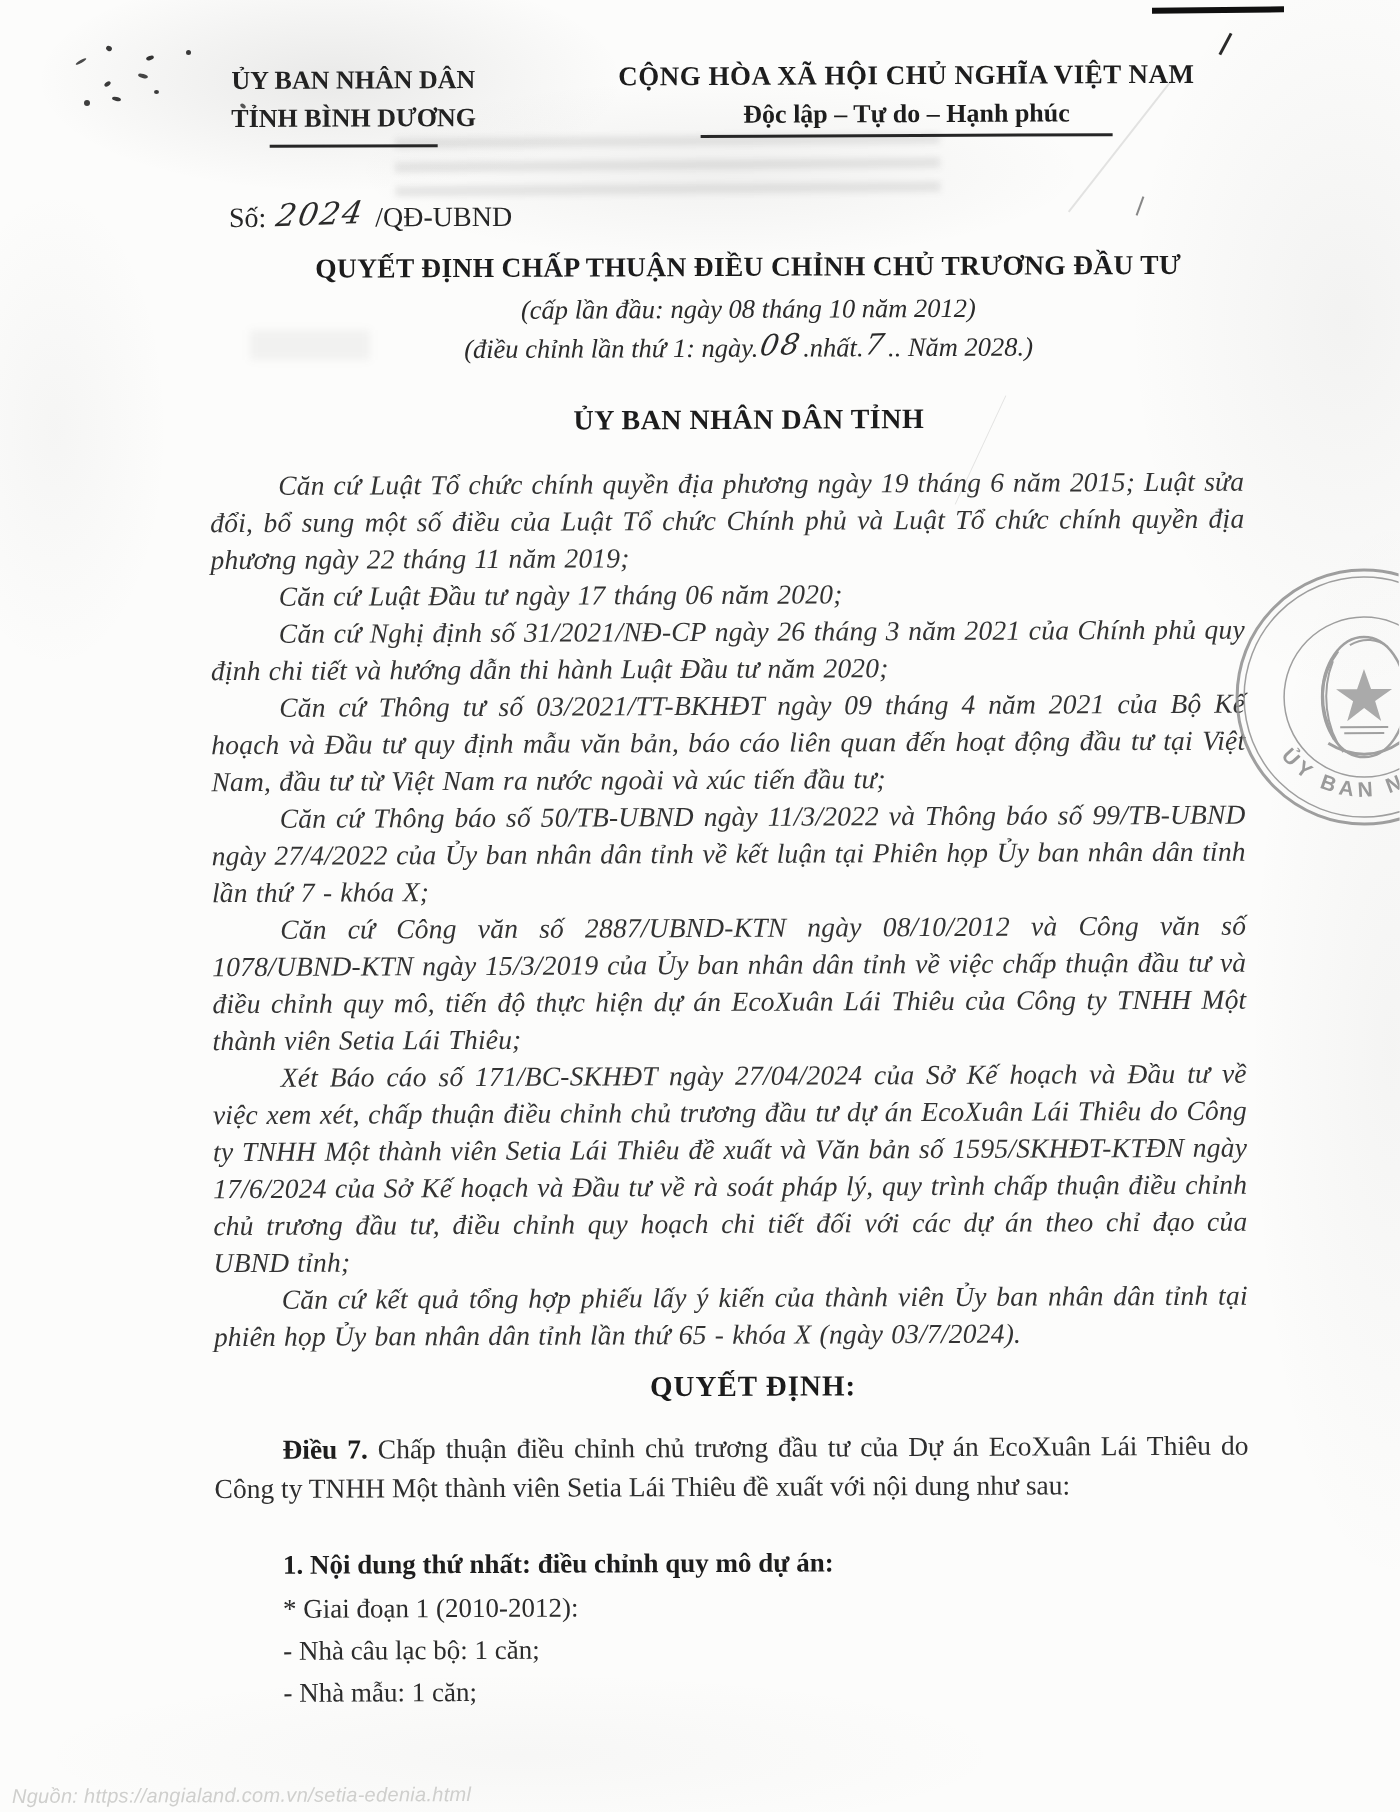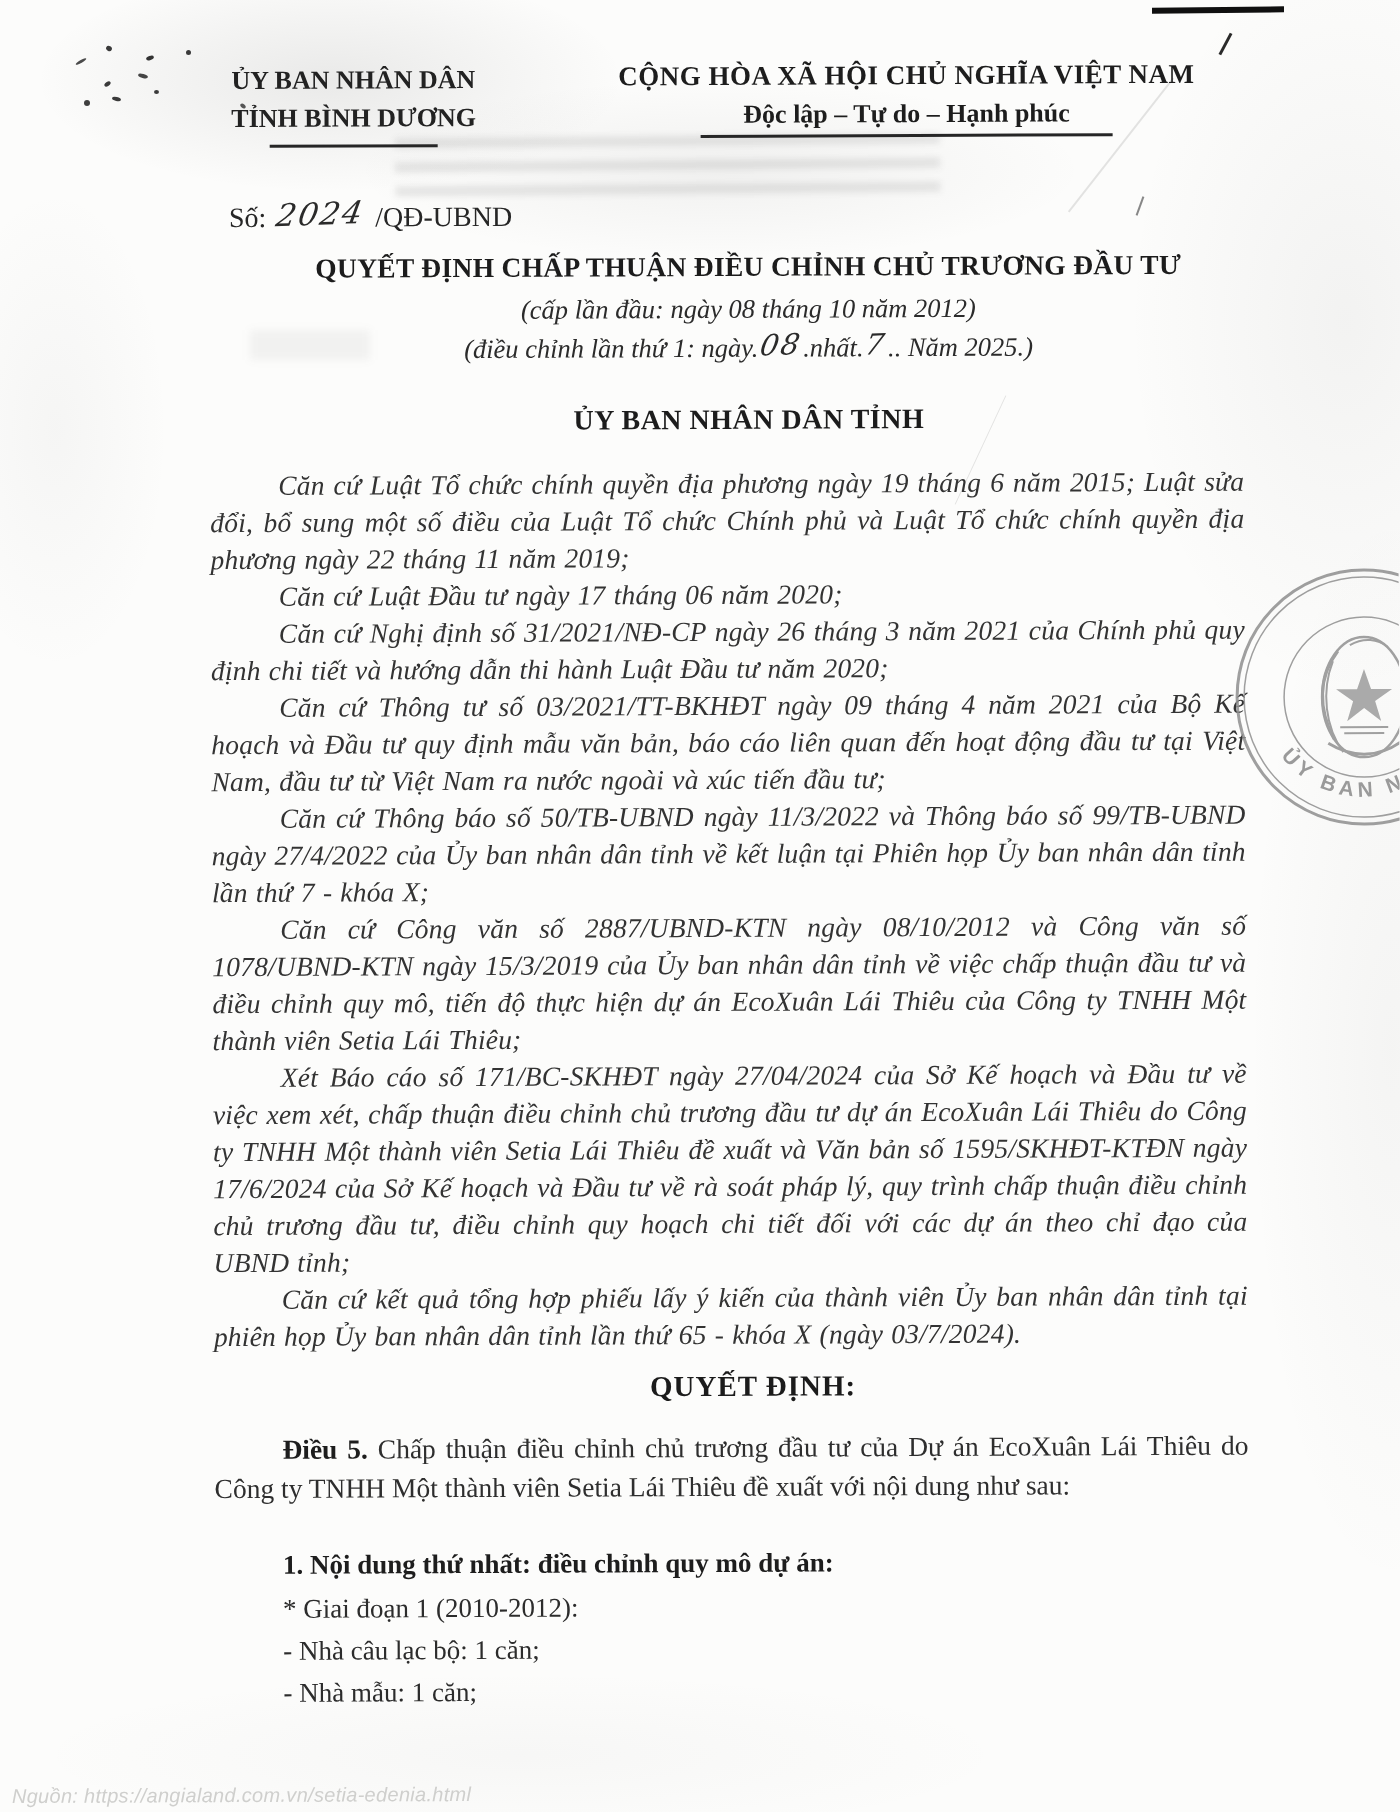--- a/index.html
+++ b/index.html
@@ -124,39 +124,39 @@
 
     <div class="doc-number">
       <span>Số:</span>
       <span class="hand">2024</span>
       <span>/QĐ-UBND</span>
     </div>
 
     <div class="title-block">
       <div class="title-main">QUYẾT ĐỊNH CHẤP THUẬN ĐIỀU CHỈNH CHỦ TRƯƠNG ĐẦU TƯ</div>
       <div class="title-sub">(cấp lần đầu: ngày 08 tháng 10 năm 2012)</div>
-      <div class="title-sub2"><span>(điều chỉnh lần thứ 1: ngày.</span><span class="hand small">08</span><span>.nhất.</span><span class="hand small">7</span><span>.. Năm 2025.)</span></div>
+      <div class="title-sub2"><span>(điều chỉnh lần thứ 1: ngày.</span><span class="hand small">08</span><span>.nhất.</span><span class="hand small">7</span><span>.. Năm 2028.)</span></div>
     </div>
 
     <div class="authority">ỦY BAN NHÂN DÂN TỈNH</div>
 
     <div class="recitals">
       <p>Căn cứ Luật Tổ chức chính quyền địa phương ngày 19 tháng 6 năm 2015; Luật sửa đổi, bổ sung một số điều của Luật Tổ chức Chính phủ và Luật Tổ chức chính quyền địa phương ngày 22 tháng 11 năm 2019;</p>
       <p>Căn cứ Luật Đầu tư ngày 17 tháng 06 năm 2020;</p>
       <p>Căn cứ Nghị định số 31/2021/NĐ-CP ngày 26 tháng 3 năm 2021 của Chính phủ quy định chi tiết và hướng dẫn thi hành Luật Đầu tư năm 2020;</p>
       <p>Căn cứ Thông tư số 03/2021/TT-BKHĐT ngày 09 tháng 4 năm 2021 của Bộ Kế hoạch và Đầu tư quy định mẫu văn bản, báo cáo liên quan đến hoạt động đầu tư tại Việt Nam, đầu tư từ Việt Nam ra nước ngoài và xúc tiến đầu tư;</p>
       <p>Căn cứ Thông báo số 50/TB-UBND ngày 11/3/2022 và Thông báo số 99/TB-UBND ngày 27/4/2022 của Ủy ban nhân dân tỉnh về kết luận tại Phiên họp Ủy ban nhân dân tỉnh lần thứ 7 - khóa X;</p>
       <p>Căn cứ Công văn số 2887/UBND-KTN ngày 08/10/2012 và Công văn số 1078/UBND-KTN ngày 15/3/2019 của Ủy ban nhân dân tỉnh về việc chấp thuận đầu tư và điều chỉnh quy mô, tiến độ thực hiện dự án EcoXuân Lái Thiêu của Công ty TNHH Một thành viên Setia Lái Thiêu;</p>
       <p>Xét Báo cáo số 171/BC-SKHĐT ngày 27/04/2024 của Sở Kế hoạch và Đầu tư về việc xem xét, chấp thuận điều chỉnh chủ trương đầu tư dự án EcoXuân Lái Thiêu do Công ty TNHH Một thành viên Setia Lái Thiêu đề xuất và Văn bản số 1595/SKHĐT-KTĐN ngày 17/6/2024 của Sở Kế hoạch và Đầu tư về rà soát pháp lý, quy trình chấp thuận điều chỉnh chủ trương đầu tư, điều chỉnh quy hoạch chi tiết đối với các dự án theo chỉ đạo của UBND tỉnh;</p>
       <p>Căn cứ kết quả tổng hợp phiếu lấy ý kiến của thành viên Ủy ban nhân dân tỉnh tại phiên họp Ủy ban nhân dân tỉnh lần thứ 65 - khóa X (ngày 03/7/2024).</p>
     </div>
 
     <div class="decision-heading">QUYẾT ĐỊNH:</div>
 
-    <div class="article"><b>Điều 5.</b><span> Chấp thuận điều chỉnh chủ trương đầu tư của Dự án EcoXuân Lái Thiêu do Công ty TNHH Một thành viên Setia Lái Thiêu đề xuất với nội dung như sau:</span></div>
+    <div class="article"><b>Điều 7.</b><span> Chấp thuận điều chỉnh chủ trương đầu tư của Dự án EcoXuân Lái Thiêu do Công ty TNHH Một thành viên Setia Lái Thiêu đề xuất với nội dung như sau:</span></div>
 
     <div class="section-heading">1. Nội dung thứ nhất: điều chỉnh quy mô dự án:</div>
     <div class="phase">* Giai đoạn 1 (2010-2012):</div>
     <div class="item-1">- Nhà câu lạc bộ: 1 căn;</div>
     <div class="item-2">- Nhà mẫu: 1 căn;</div>
 
     <svg class="seal" viewBox="0 0 170 280" aria-hidden="true">
       <g fill="none" stroke="#8f8f8f">
         <circle cx="135" cy="135" r="127" stroke-width="3"></circle>
         <circle cx="135" cy="135" r="120" stroke-width="1.5"></circle>

